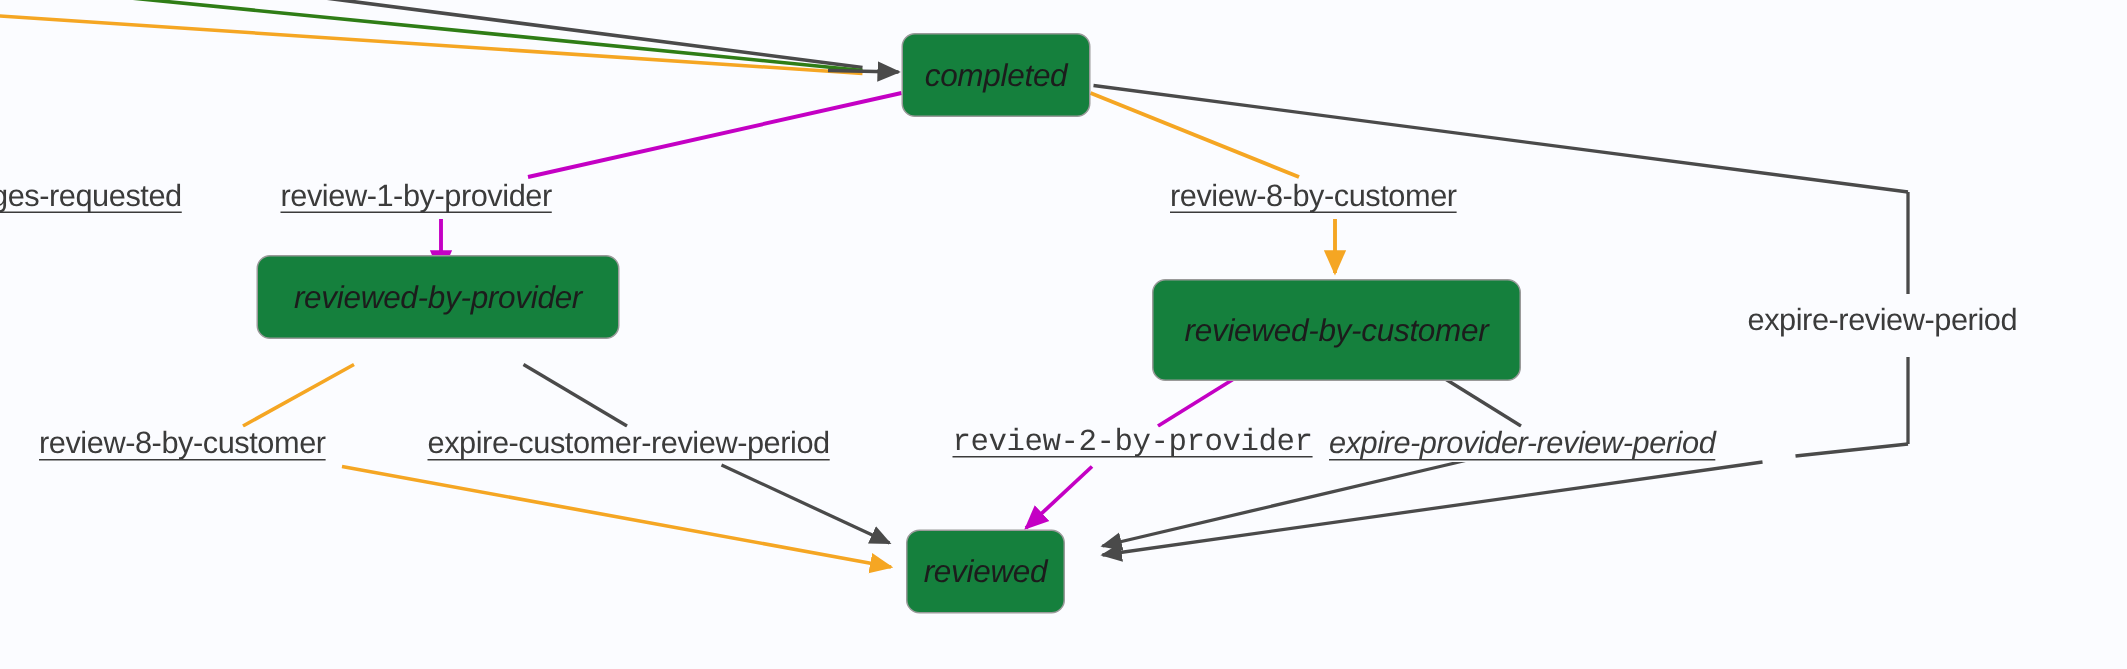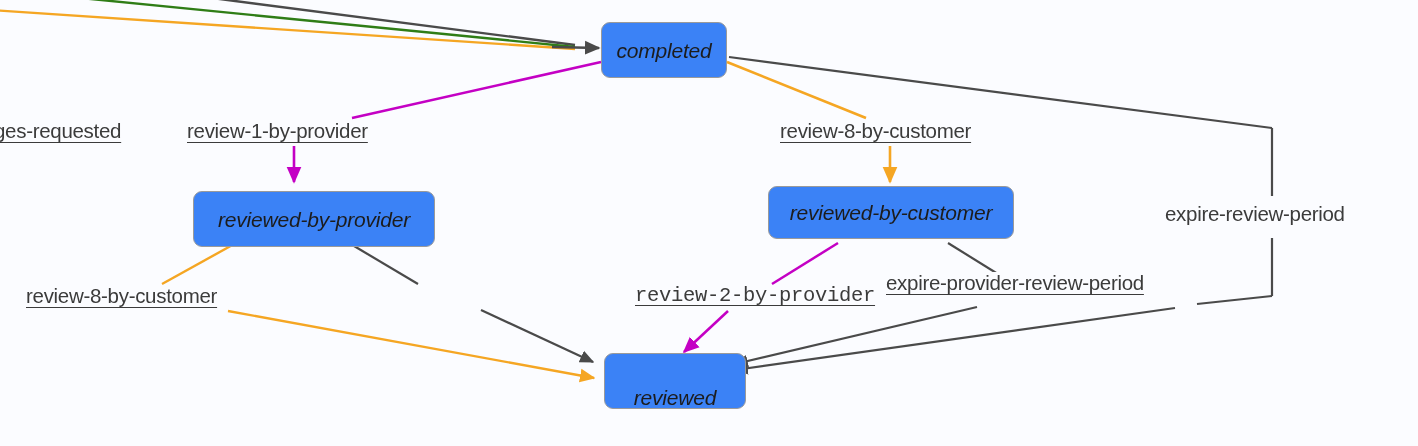--- a/index.html
+++ b/index.html
@@ -21,21 +21,21 @@
   #edges-layer {
     position: absolute;
     left: 0;
     top: 0;
     width: 1418px;
     height: 446px;
   }
   .node {
     position: absolute;
     box-sizing: border-box;
-    background: #3b82f6;
+    background: #15803d;
     border: 1.6px solid #9a9a9a;
     border-radius: 9px;
     display: flex;
     align-items: center;
     justify-content: center;
     color: #1c1c1c;
     font-style: italic;
     font-size: 21px;
     letter-spacing: -0.2px;
     white-space: nowrap;
@@ -106,40 +106,41 @@
     <path d="M 728 311 L 684 352" fill="none" stroke="#c400c4" stroke-width="2.5" marker-end="url(#arrow-magenta)"></path>
 
     <path d="M 948 243 L 1014 284" fill="none" stroke="#4a4a4a" stroke-width="2.2"></path>
     <path d="M 977 307 L 735 364" fill="none" stroke="#4a4a4a" stroke-width="2.2" marker-end="url(#arrow-gray)"></path>
   </svg>
 
   <div class="node" style="left:601px; top:22px; width:126px; height:56px;">
     <span class="node-label">completed</span>
   </div>
 
-  <div class="node" style="left:171px; top:191px; width:242px; height:56px;margin-left:22px;">
+  <div class="node" style="left:171px; top:170px; width:242px; height:56px;">
     <span class="node-label">reviewed-by-provider</span>
   </div>
 
-  <div class="node" style="left:768px; top:186px; width:246px; height:53px;">
+  <div class="node" style="left:768px; top:186px; width:246px; height:68px;">
     <span class="node-label">reviewed-by-customer</span>
   </div>
 
-  <div class="node" style="left:604px; top:353px; width:142px; height:56px;align-items:flex-end;">
+  <div class="node" style="left:604px; top:353px; width:106px; height:56px;">
     <span class="node-label">reviewed</span>
   </div>
 
   <div class="edge-label underlined" style="left:-8px; top:120px;">ges-requested</div>
 
   <div class="edge-label underlined" style="left:185px; top:120px;">review-1-by-provider</div>
 
   <div class="edge-label underlined" style="left:778px; top:120px;">review-8-by-customer</div>
 
   <div class="edge-label" style="left:1163px; top:203px;">expire-review-period</div>
 
   <div class="edge-label underlined" style="left:24px; top:285px;">review-8-by-customer</div>
 
+  <div class="edge-label underlined" style="left:283px; top:285px;">expire-customer-review-period</div>
 
   <div class="edge-label underlined" style="left:633px; top:285px;font-family:Liberation Mono, monospace;">review-2-by-provider</div>
 
-  <div class="edge-label underlined" style="left:884px; top:272px;">expire-provider-review-period</div>
+  <div class="edge-label underlined" style="left:884px; top:285px;font-style:italic;">expire-provider-review-period</div>
 
 </div>
 
 </body></html>

